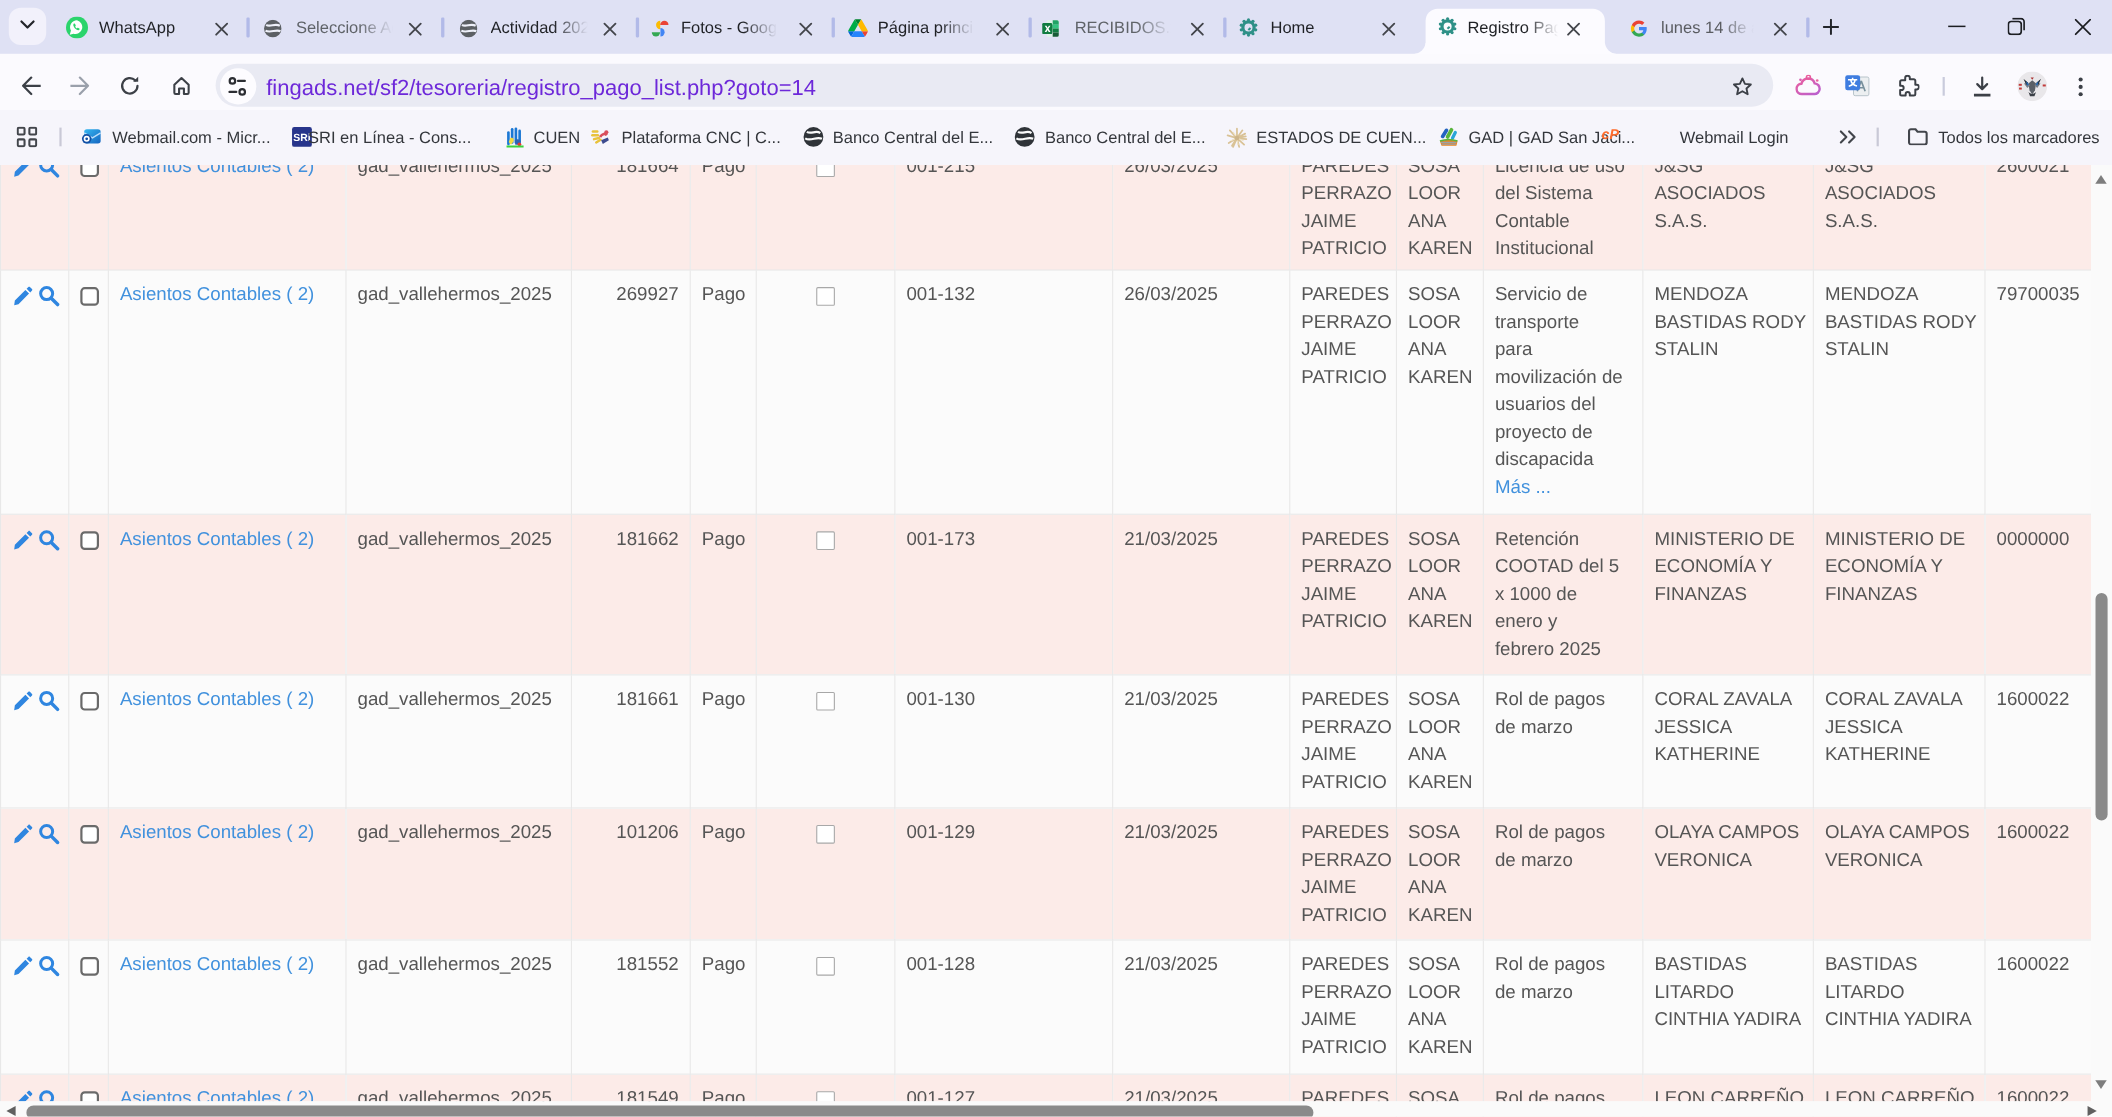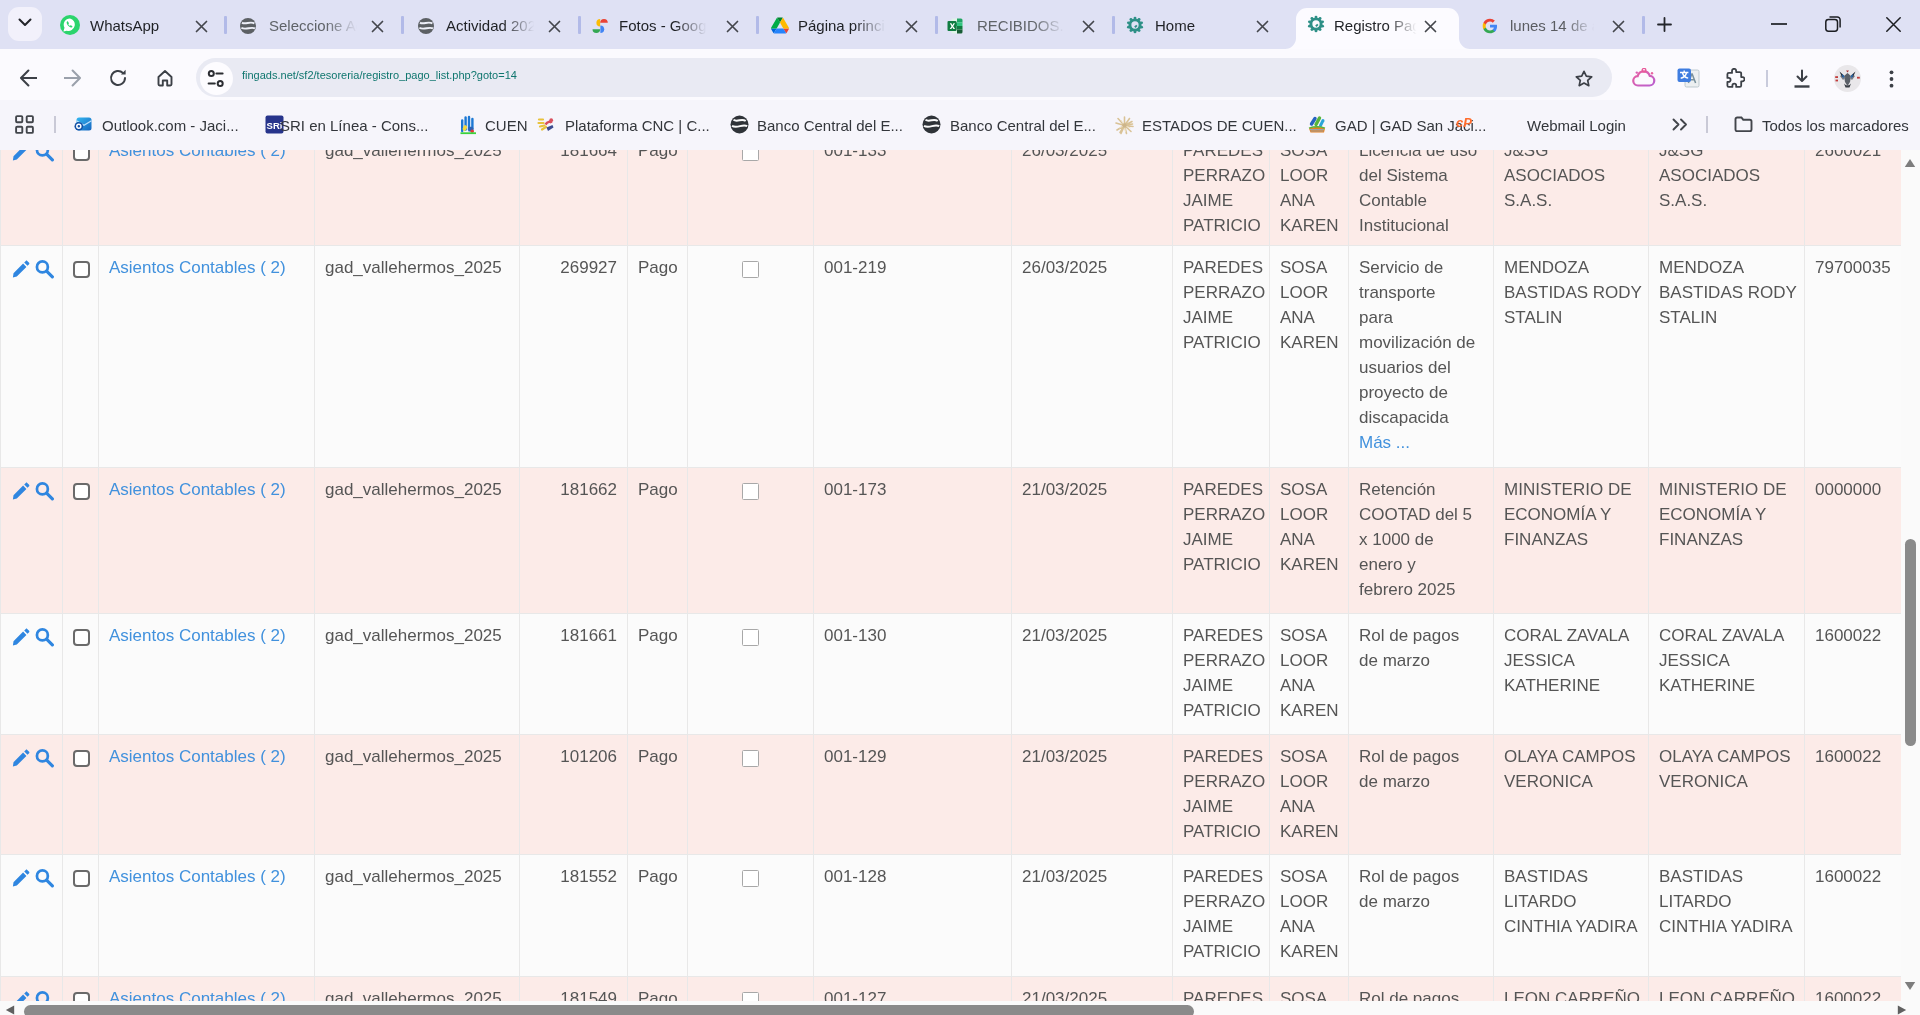--- a/index.html
+++ b/index.html
@@ -200,21 +200,21 @@
   </svg>
 <div class="abs" style="left:200px;top:62px;width:33px;height:33px;border-radius:17px;background:#fdfcff"></div>
 <svg class="abs" style="left:207px;top:70px" width="18" height="18" viewBox="0 0 18 18">
     <g stroke="#2c2e33" stroke-width="2" stroke-linecap="round">
       <path d="M9.4 3.6h6.2"></path>
       <path d="M1.6 13.6h6.2"></path>
     </g>
     <circle cx="4.3" cy="3.6" r="2.5" fill="none" stroke="#2c2e33" stroke-width="2"></circle>
     <circle cx="13.2" cy="13.6" r="2.5" fill="none" stroke="#2c2e33" stroke-width="2"></circle>
   </svg>
-<div class="abs" style="left:242px;top:69px;font-size:11px;color:#0f766e">fingads.net/sf2/tesoreria/registro_pago_list.php?goto=14</div>
+<div class="abs" style="left:242px;top:69px;font-size:20px;color:#6d28d9">fingads.net/sf2/tesoreria/registro_pago_list.php?goto=14</div>
 <svg class="abs" style="left:1575px;top:70px" width="18" height="17" viewBox="0 0 18 17">
     <path d="M9 1.3l2.3 4.9 5.4.6-4 3.6 1.1 5.3L9 13l-4.8 2.7 1.1-5.3-4-3.6 5.4-.6z" fill="none" stroke="#3c4047" stroke-width="1.7" stroke-linejoin="round"></path>
   </svg>
 <svg class="abs" style="left:1632px;top:68px" width="25" height="20" viewBox="0 0 25 20">
     <defs>
       <linearGradient id="cl" x1="0" y1="0" x2="1" y2="1">
         <stop offset="0" stop-color="#ec5f9e"></stop>
         <stop offset="1" stop-color="#b85fd0"></stop>
       </linearGradient>
     </defs>
@@ -273,21 +273,21 @@
         <linearGradient id="ol" x1="0" y1="0" x2="1" y2="1">
           <stop offset="0" stop-color="#35b8f1"></stop>
           <stop offset="1" stop-color="#1565c0"></stop>
         </linearGradient>
       </defs>
       <rect x="2.5" y="2.5" width="15" height="13" rx="2.5" fill="url(#ol)"></rect>
       <path d="M2.5 5.8 10 10.3 17.5 5.8" fill="none" stroke="#bbdefb" stroke-width="1.3"></path>
       <circle cx="4.8" cy="11.2" r="4.3" fill="#1250a5"></circle>
       <circle cx="4.8" cy="11.2" r="2" fill="none" stroke="#fff" stroke-width="1.5"></circle>
     </svg></span>
-<span class="bktext abs" style="left:102px">Outlook.com - Jaci...</span>
+<span class="bktext abs" style="left:102px">Webmail.com - Micr...</span>
 <span class="abs" style="left:265px;top:115px;line-height:0"><svg width="19" height="19" viewBox="0 0 19 19">
       <rect x="0.5" y="0.5" width="18" height="18" rx="2" fill="#27348b"></rect>
       <text x="9.5" y="13.5" font-family="Liberation Sans" font-size="9.5" font-weight="bold" fill="#fff" text-anchor="middle">SRi</text>
     </svg></span>
 <span class="bktext abs" style="left:280px">SRI en Línea - Cons...</span>
 <span class="abs" style="left:460px;top:115px;line-height:0"><svg width="17" height="20" viewBox="0 0 17 20">
       <g fill="none" stroke="#1c78d4" stroke-width="2.4" stroke-linecap="round">
         <path d="M2.2 16V5.5"></path>
         <path d="M5.6 14.5V2.5"></path>
         <path d="M9 14.5V2"></path>
@@ -384,21 +384,21 @@
                 </svg><svg width="21" height="20" viewBox="0 0 20 19" style="margin-left:3px">
                   <circle cx="8" cy="7.5" r="5.2" fill="none" stroke="#2f86e0" stroke-width="2.6"></circle>
                   <path d="M12 11.5 17.5 17" stroke="#2f86e0" stroke-width="3" stroke-linecap="round"></path>
                 </svg></span></td>
 <td class="ckc"><span class="cb1"></span></td>
 <td><a class="lnk">Asientos Contables ( 2)</a></td>
 <td>gad_vallehermos_2025</td>
 <td class="num">181664</td>
 <td>Pago</td>
 <td class="ckc"><span class="cb2"></span></td>
-<td>001-133</td>
+<td>001-215</td>
 <td>26/03/2025</td>
 <td>PAREDES<br>PERRAZO<br>JAIME<br>PATRICIO</td>
 <td>SOSA<br>LOOR<br>ANA<br>KAREN</td>
 <td>Licencia de uso<br>del Sistema<br>Contable<br>Institucional</td>
 <td>J&amp;SG<br>ASOCIADOS<br>S.A.S.</td>
             <td>J&amp;SG<br>ASOCIADOS<br>S.A.S.</td>
 <td>2600021</td>
 </tr>
 <tr class="white" style="height:222px">
 <td class="icn"><span class="cellicons"><svg width="20" height="20" viewBox="0 0 20 20">
@@ -406,21 +406,21 @@
                 </svg><svg width="21" height="20" viewBox="0 0 20 19" style="margin-left:3px">
                   <circle cx="8" cy="7.5" r="5.2" fill="none" stroke="#2f86e0" stroke-width="2.6"></circle>
                   <path d="M12 11.5 17.5 17" stroke="#2f86e0" stroke-width="3" stroke-linecap="round"></path>
                 </svg></span></td>
 <td class="ckc"><span class="cb1"></span></td>
 <td><a class="lnk">Asientos Contables ( 2)</a></td>
 <td>gad_vallehermos_2025</td>
 <td class="num">269927</td>
 <td>Pago</td>
 <td class="ckc"><span class="cb2"></span></td>
-<td>001-219</td>
+<td>001-132</td>
 <td>26/03/2025</td>
 <td>PAREDES<br>PERRAZO<br>JAIME<br>PATRICIO</td>
 <td>SOSA<br>LOOR<br>ANA<br>KAREN</td>
 <td>Servicio de<br>transporte<br>para<br>movilización de<br>usuarios del<br>proyecto de<br>discapacida<br><a class="lnk">Más ...</a></td>
 <td>MENDOZA<br>BASTIDAS RODY<br>STALIN</td>
             <td>MENDOZA<br>BASTIDAS RODY<br>STALIN</td>
 <td>79700035</td>
 </tr>
 <tr class="pink" style="height:146px">
 <td class="icn"><span class="cellicons"><svg width="20" height="20" viewBox="0 0 20 20">

